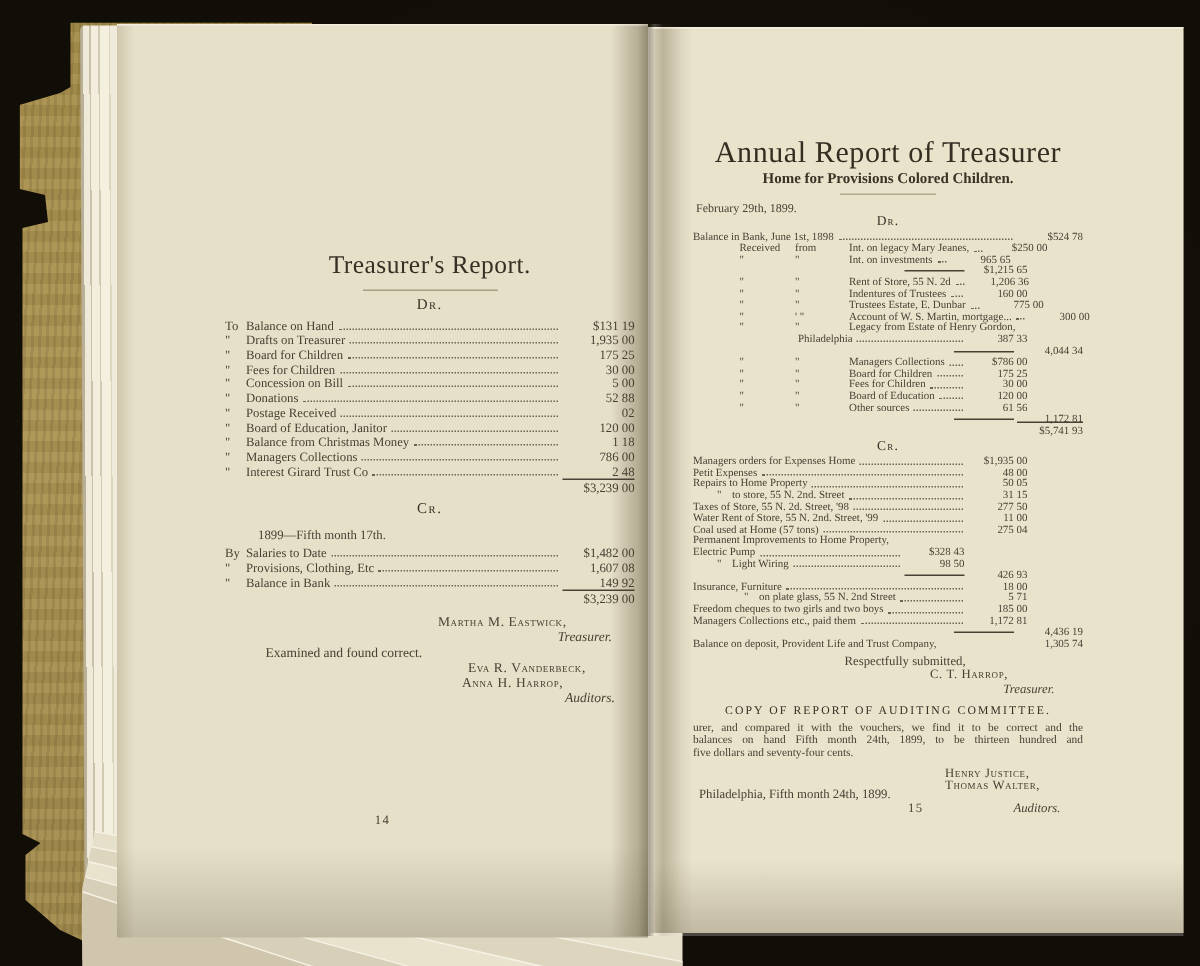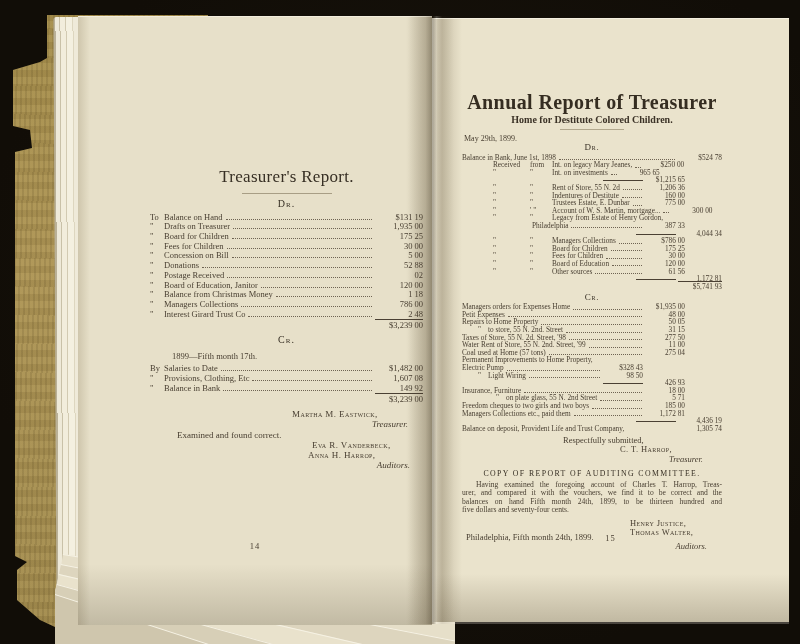--- a/index.html
+++ b/index.html
@@ -79,31 +79,31 @@
   .sig{font-size:9px;line-height:10px;}
   .sc{font-variant:small-caps;letter-spacing:.4px;}
   .it{font-style:italic;}
   .right{text-align:right;}
   .ml142{margin-left:142px;}.mr15{margin-right:15px;}.ml27{margin-left:27px;margin-top:1px;}
   .ml162{margin-left:162px;}.ml158L{margin-left:158px;}.mr13{margin-right:13px;}
   .sigtop{margin-top:5px;}
   .pgnum{position:absolute;left:0;right:0;top:524px;text-align:center;font-size:8.5px;letter-spacing:1px;}
 
   
-  h2{margin:0;font-size:20px;font-weight:bold;text-align:center;color:#352d21;
+  h2{margin:0;font-size:20px;font-weight:normal;text-align:center;color:#352d21;
      letter-spacing:.4px;line-height:22px;}
   .subtitle{margin-top:1px;text-align:center;font-size:10px;font-weight:bold;color:#3b3226;line-height:12px;}
   .dateline2{margin:4px 0 0 2px;font-size:8px;line-height:9px;}
   .sechead2{text-align:center;font-variant:small-caps;font-size:9px;letter-spacing:.8px;
             line-height:9px;color:var(--ink2);}
   .rrows{margin-top:2px;}
   .rrows .lrow{height:7.6px;font-size:7.3px;}
   .rrows .leader{margin-bottom:1.5px;}
   .p1{flex:none;width:37px;padding-left:31px;}
-  .p2{flex:none;width:22px;}
+  .p2{flex:none;width:36px;}
   .q{flex:none;width:10px;}
   .q.ind1{margin-left:16px;}
   .q.ind2{margin-left:34px;}
   .lbl.lind2{margin-left:70px;}
   .amt.c1{width:40px;margin-right:79px;}
   .amt.c2{width:40px;margin-right:37px;}
   .amt.c3{width:44px;margin-right:0;}
   .rule{flex:none;width:40px;height:0;border-top:1px solid var(--ink);margin:0 2px 3px 0;}
   .crh2{margin-top:2px;}
   .sig2{font-size:8.5px;line-height:9.5px;}
@@ -246,23 +246,23 @@
     <div class="sig it right mr15">Treasurer.</div>
     <div class="sig ml27">Examined and found correct.</div>
     <div class="sig sc ml162">Eva R. Vanderbeck,</div>
     <div class="sig sc ml158L">Anna H. Harrop,</div>
     <div class="sig it right mr13">Auditors.</div>
     <div class="pgnum">14</div>
   </div>
 
   <div class="page page-right">
     <h2>Annual Report of Treasurer</h2>
-    <div class="subtitle">Home for Destitute Colored Children.</div>
+    <div class="subtitle">Home for Provisions Colored Children.</div>
     <div class="hrule sub"></div>
-    <div class="dateline2">May 29th, 1899.</div>
+    <div class="dateline2">February 29th, 1899.</div>
     <div class="sechead2">Dr.</div>
     <div class="rows rrows" id="r-dr">
         <div class="lrow">
           <span class="lbl">Balance in Bank, June 1st, 1898</span>
           <span class="leader"></span>
           <span class="amt c3">$524 78</span>
         </div>
         <div class="lrow">
           <span class="p1">Received</span>
           <span class="p2">from</span>
@@ -286,21 +286,21 @@
         <div class="lrow">
           <span class="p1">"</span>
           <span class="p2">"</span>
           <span class="lbl">Rent of Store, 55 N. 2d</span>
           <span class="leader"></span>
           <span class="amt c2">1,206 36</span>
         </div>
         <div class="lrow">
           <span class="p1">"</span>
           <span class="p2">"</span>
-          <span class="lbl">Indentures of Destitute</span>
+          <span class="lbl">Indentures of Trustees</span>
           <span class="leader"></span>
           <span class="amt c2">160 00</span>
         </div>
         <div class="lrow">
           <span class="p1">"</span>
           <span class="p2">"</span>
           <span class="lbl">Trustees Estate, E. Dunbar</span>
           <span class="leader"></span>
           <span class="amt c2">775 00</span>
         </div>
@@ -463,21 +463,20 @@
           <span class="lbl">Balance on deposit, Provident Life and Trust Company,</span>
           <span class="fill"></span>
           <span class="amt c3">1,305 74</span>
         </div>
       </div>
     <div class="sig2 ml101 mt3">Respectfully submitted,</div>
     <div class="sig2 sc ml158">C. T. Harrop,</div>
     <div class="sig2 it right mr19">Treasurer.</div>
     <div class="committee">COPY OF REPORT OF AUDITING COMMITTEE.</div>
     <div class="para" id="para">
-        <div class="jline first">Having examined the foregoing account of Charles T. Harrop, Treas-</div>
         <div class="jline">urer, and compared it with the vouchers, we find it to be correct and the</div>
         <div class="jline">balances on hand Fifth month 24th, 1899, to be thirteen hundred and</div>
         <div class="jline last">five dollars and seventy-four cents.</div>
       </div>
     <div class="endblock">
       <div class="a1 sc">Henry Justice,</div>
       <div class="a2 sc">Thomas Walter,</div>
       <div class="pl">Philadelphia, Fifth month 24th, 1899.</div>
       <div class="at it">Auditors.</div>
     </div>

